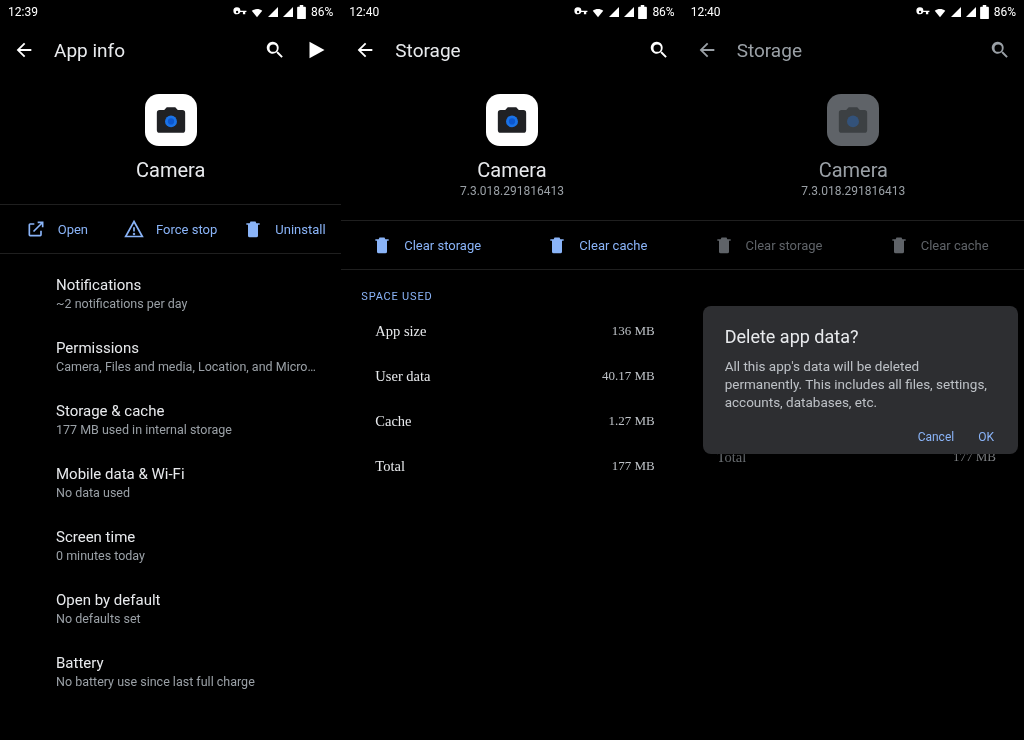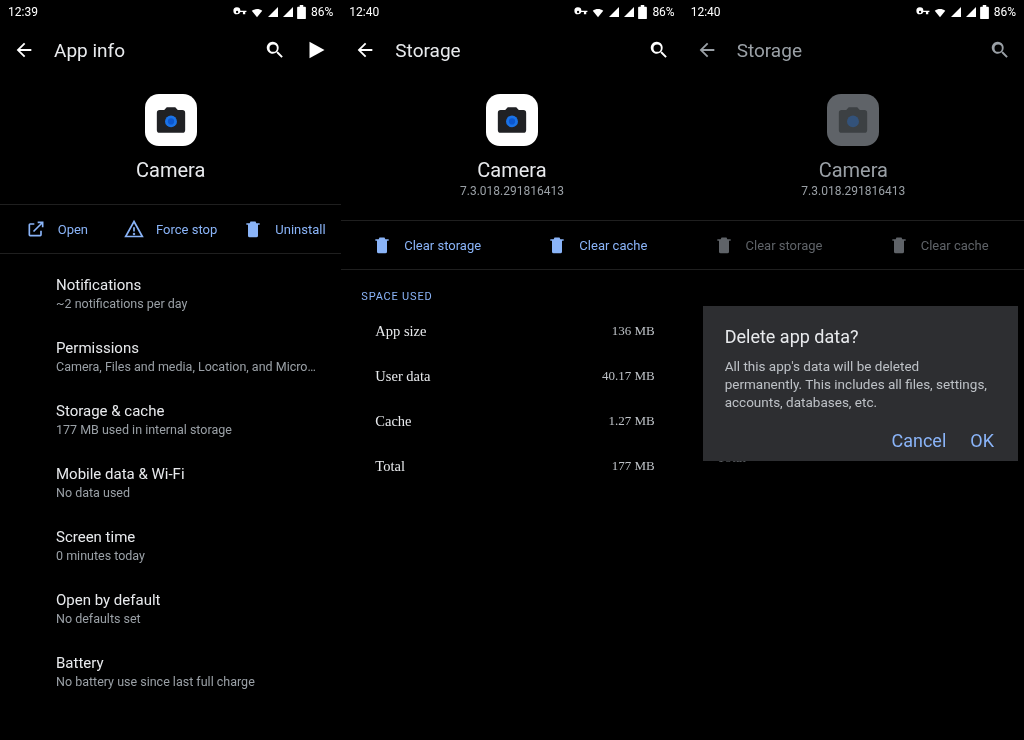--- a/index.html
+++ b/index.html
@@ -81,28 +81,28 @@
     font-size:11px; letter-spacing:0.8px; color:#8ab4f8;
     padding:20px 20px 6px 20px; text-transform:uppercase;
   }
   .kv { display:flex; justify-content:space-between; padding:14px 28px 14px 34px; font-size:14.5px;font-family:Liberation Serif, serif; }
   .kv .v { color:#bdc1c6; font-size:13px; }
   
   .dialog {
     position:absolute;
     left:20px; right:6px; top:306px;
     background:#2d2e31;
-    border-radius:0;
+    border-radius:8px;
     padding:20px 18px 10px 22px;
     box-shadow:0 8px 24px rgba(0,0,0,0.6);
   }
   .dialog .dtitle { font-size:18px; font-weight:400; color:#e8eaed; margin-bottom:10px; }
   .dialog .dbody  { font-size:13.5px; color:#bdc1c6; line-height:1.35; }
   .dialog .dactions { display:flex; justify-content:flex-end; gap:24px; margin-top:18px; padding-right:6px; }
-  .dialog .dactions span { color:#8ab4f8; font-size:18px;text-align:center; }
+  .dialog .dactions span { color:#8ab4f8; font-size:12px;text-align:center; }
   .dimmed-text { color:#9aa0a6 !important; }
 </style>
 </head>
 <body>
 
 <div class="panel">
   <div class="statusbar">
     <span class="time">12:39</span>
     <span class="icons">
       <svg width="14" height="14" viewBox="0 0 24 24" fill="#fff">

